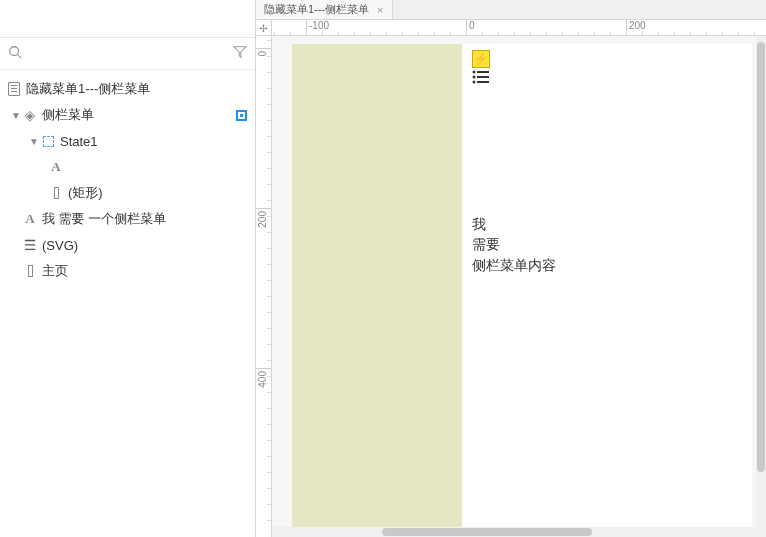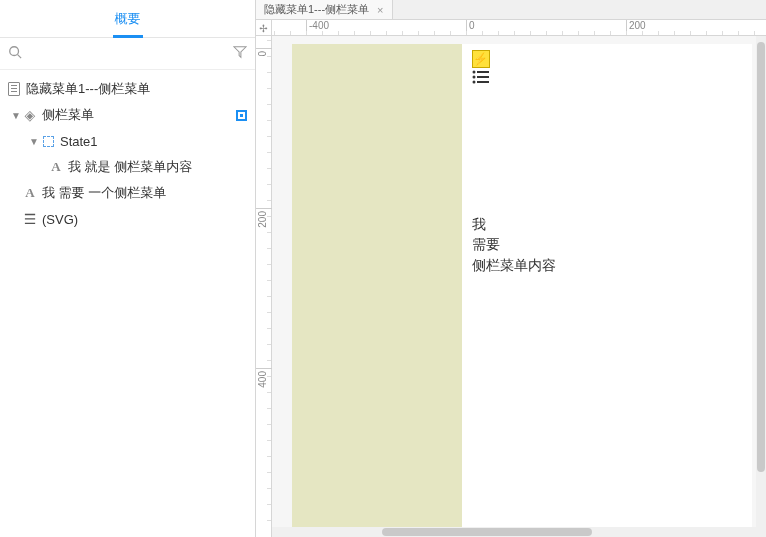--- a/index.html
+++ b/index.html
@@ -65,21 +65,20 @@
   .scroll-h { position:absolute; left:0; right:0; bottom:0; height:10px; background:#f0f0f0; }
   .scroll-h .thumb { position:absolute; left:110px; width:210px; top:1px; bottom:1px; background:#c9c9c9; border-radius:4px; }
   .scroll-v { position:absolute; top:0; bottom:10px; right:0; width:10px; background:#f0f0f0; }
   .scroll-v .thumb-v { position:absolute; top:6px; height:430px; left:1px; right:1px; background:#c9c9c9; border-radius:4px; }
 </style>
 </head>
 <body>
 
 <div class="left-panel">
   <div class="tabs">
-    <div class="tab active">概要</div>
   </div>
   <div class="search-row">
     <span class="search-icon">
       <svg width="14" height="14" viewBox="0 0 16 16">
           <circle cx="7" cy="7" r="5" fill="none" stroke="#999" stroke-width="1.5"></circle>
           <line x1="11" y1="11" x2="15" y2="15" stroke="#999" stroke-width="1.5"></line>
         </svg>
     </span>
     <input class="search-input" placeholder="" style="">
     <span class="filter-icon">
@@ -104,46 +103,58 @@
     </div>
     <div class="tree-row pad2">
       <span class="arrow">▼</span>
       <span class="icon">
           <span class="ic-state"></span>
         </span>
       <span class="label">State1</span>
     </div>
     <div class="tree-row pad3">
       <span class="icon ic-text">A</span>
-      <span class="label">我 就是 侧栏菜单内容</span>
+    </div>
+    <div class="tree-row pad3">
+      <span class="icon">
+          <span class="ic-rect"></span>
+        </span>
+      <span class="label">(矩形)</span>
     </div>
     <div class="tree-row pad1">
       <span class="arrow"></span>
       <span class="icon ic-text">A</span>
       <span class="label">我 需要 一个侧栏菜单</span>
     </div>
     <div class="tree-row pad1">
       <span class="arrow"></span>
       <span class="icon ic-list">☰</span>
       <span class="label">(SVG)</span>
+    </div>
+    <div class="tree-row pad1">
+      <span class="arrow"></span>
+      <span class="icon">
+          <span class="ic-rect"></span>
+        </span>
+      <span class="label">主页</span>
     </div>
   </div>
 </div>
 
 <div class="right">
   <div class="doc-tabs">
     <div class="doc-tab">
       <span>隐藏菜单1---侧栏菜单</span>
       <span class="close">×</span>
     </div>
   </div>
 
   <div class="ruler-h">
     <div class="corner">✢</div>
-    <div class="tick" style="left:50px"><span>-400</span></div>
+    <div class="tick" style="left:50px"><span>-100</span></div>
     <div class="tick" style="left:210px"><span>0</span></div>
     <div class="tick" style="left:370px"><span>200</span></div>
   <div class="minor" style="left: 18px;"></div>
       <div class="minor" style="left: 34px;"></div>
       <div class="minor" style="left: 50px;"></div>
       <div class="minor" style="left: 66px;"></div>
       <div class="minor" style="left: 82px;"></div>
       <div class="minor" style="left: 98px;"></div>
       <div class="minor" style="left: 114px;"></div>
       <div class="minor" style="left: 130px;"></div>

